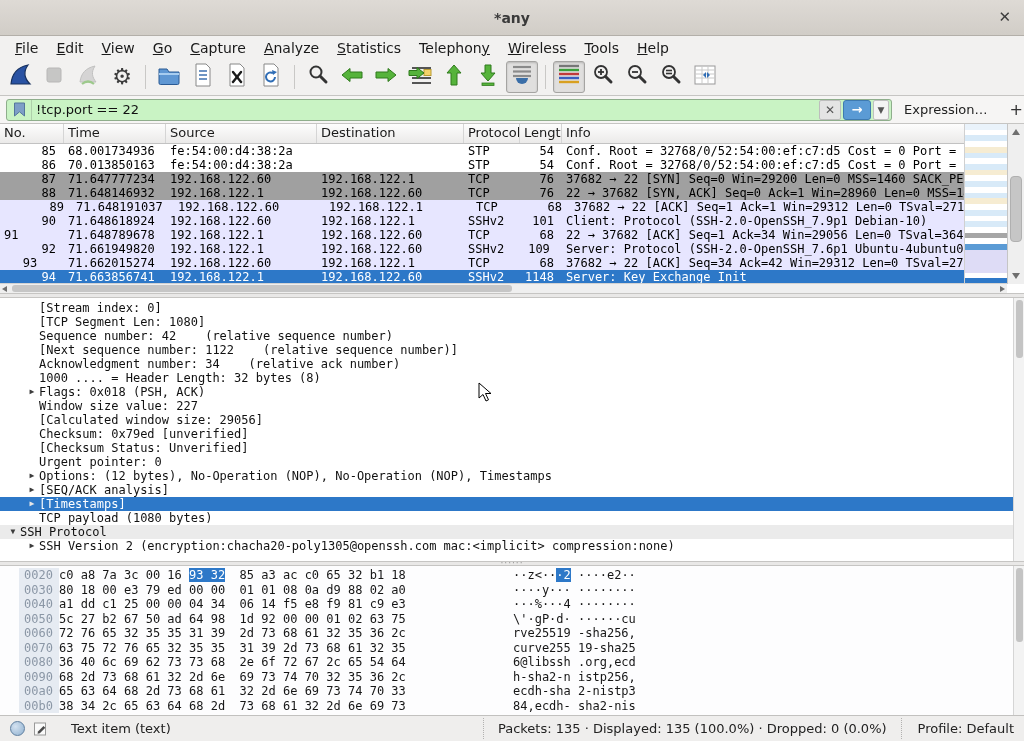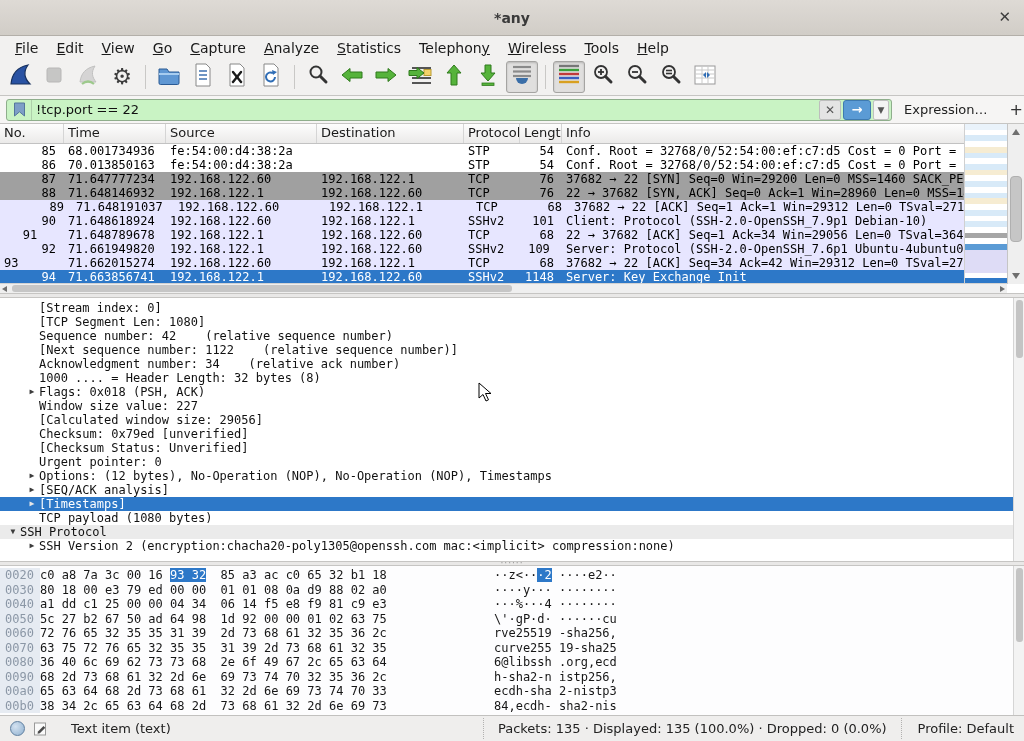--- a/index.html
+++ b/index.html
@@ -55,21 +55,21 @@
   .dline{height:14px;line-height:14px;display:flex;white-space:pre;}
   .dindent{flex:0 0 auto;}
   .darrow{flex:0 0 14px;text-align:center;font-size:8px;color:#3c3c3c;line-height:14px;}
   .dline.sel{background:#2d78c8;color:#fff;}
   .dline.sel .darrow{color:#e6e6e6;}
   .dline.proto{background:#ebebeb;}
   .dscroll{position:absolute;right:0;top:0;width:11px;height:100%;background:#f3f3f3;border-left:1px solid #d5d5d5;box-sizing:border-box;}
   .dthumb{position:absolute;left:2px;width:7px;background:#c4c4c4;border-radius:3px;}
   
   .hexpane{position:relative;height:149px;box-sizing:border-box;background:#fdfdfe;font-family:"DejaVu Sans Mono",monospace;font-size:12px;color:#161616;overflow:hidden;padding-top:2px;}
-  .hx{height:14.5px;line-height:14.5px;position:relative;white-space:pre;}
+  .hx{height:14.5px;line-height:14.5px;position:relative;white-space:pre;margin-left:19px;}
   .hoff{position:absolute;left:0;top:0;bottom:0;width:40px;background:#e6ebf2;color:#8b97a6;padding-left:5px;box-sizing:border-box;}
   .hbytes{position:absolute;left:40px;top:0;}
   .hascii{position:absolute;left:494px;top:0;}
   .hl{background:#2d78c8;color:#fff;}
   
   .statusbar{height:26px;box-sizing:border-box;background:#efeeed;border-top:1px solid #c2c1bf;display:flex;align-items:center;font-size:13px;color:#222;padding:0 10px;}
   .expert{width:15px;height:15px;border-radius:50%;background:radial-gradient(circle at 35% 35%,#d4e2f1,#8fb0cf);border:1px solid #5f7fa0;box-sizing:border-box;margin-right:8px;flex:0 0 auto;}
   .annot{margin-right:22px;display:flex;align-items:center;flex:0 0 auto;}
   .spacer{flex:1;}
   .scounts{border-left:1px dotted #b2b1b0;padding:3px 14px 3px 14px;white-space:nowrap;}
@@ -334,39 +334,39 @@
         <div class="prow tcp">
           <span class="pcell" style="width: 64px; text-align: right; padding-right: 8px;">90</span>
           <span class="pcell" style="width: 102px;">71.648618924</span>
           <span class="pcell" style="width: 151px;">192.168.122.60</span>
           <span class="pcell" style="width: 147px;">192.168.122.1</span>
           <span class="pcell" style="width: 56px;">SSHv2</span>
           <span class="pcell" style="width: 42px; text-align: right; padding-right: 8px;">101</span>
           <span class="pcell" style="flex: 1 1 0%;">Client: Protocol (SSH-2.0-OpenSSH_7.9p1 Debian-10)</span>
         </div>
         <div class="prow tcp">
-          <span class="pcell" style="width: 64px; text-align: center; padding-right: 8px;">91</span>
+          <span class="pcell" style="width: 64px; text-align: left; padding-right: 8px;">91</span>
           <span class="pcell" style="width: 102px;">71.648789678</span>
           <span class="pcell" style="width: 151px;">192.168.122.1</span>
           <span class="pcell" style="width: 147px;">192.168.122.60</span>
           <span class="pcell" style="width: 56px;">TCP</span>
           <span class="pcell" style="width: 42px; text-align: right; padding-right: 8px;">68</span>
           <span class="pcell" style="flex: 1 1 0%;">22 → 37682 [ACK] Seq=1 Ack=34 Win=29056 Len=0 TSval=364989</span>
         </div>
         <div class="prow tcp">
           <span class="pcell" style="width: 64px; text-align: right; padding-right: 8px;">92</span>
           <span class="pcell" style="width: 102px;">71.661949820</span>
           <span class="pcell" style="width: 151px;">192.168.122.1</span>
           <span class="pcell" style="width: 147px;">192.168.122.60</span>
           <span class="pcell" style="width: 56px;">SSHv2</span>
           <span class="pcell" style="width: 42px; text-align: center; padding-right: 8px;">109</span>
           <span class="pcell" style="flex: 1 1 0%;">Server: Protocol (SSH-2.0-OpenSSH_7.6p1 Ubuntu-4ubuntu0.3)</span>
         </div>
         <div class="prow tcp">
-          <span class="pcell" style="width: 64px; text-align: left; padding-right: 8px;">93</span>
+          <span class="pcell" style="width: 64px; text-align: center; padding-right: 8px;">93</span>
           <span class="pcell" style="width: 102px;">71.662015274</span>
           <span class="pcell" style="width: 151px;">192.168.122.60</span>
           <span class="pcell" style="width: 147px;">192.168.122.1</span>
           <span class="pcell" style="width: 56px;">TCP</span>
           <span class="pcell" style="width: 42px; text-align: right; padding-right: 8px;">68</span>
           <span class="pcell" style="flex: 1 1 0%;">37682 → 22 [ACK] Seq=34 Ack=42 Win=29312 Len=0 TSval=27156</span>
         </div>
         <div class="prow selected">
           <span class="pcell" style="width: 64px; text-align: right; padding-right: 8px;">94</span>
           <span class="pcell" style="width: 102px;">71.663856741</span>
@@ -450,21 +450,21 @@
   <div class="hexpane" id="hexpane">
     <div class="dscroll">
       <div class="dthumb" style="top:2px;height:74px;"></div>
     </div>
   <div class="hx"><span class="hoff">0020</span><span class="hbytes">c0 a8 7a 3c 00 16 <span class="hl">93 32</span>  85 a3 ac c0 65 32 b1 18</span><span class="hascii">··z&lt;··<span class="hl">·2</span> ····e2··</span></div>
       <div class="hx"><span class="hoff">0030</span><span class="hbytes">80 18 00 e3 79 ed 00 00  01 01 08 0a d9 88 02 a0</span><span class="hascii">····y··· ········</span></div>
       <div class="hx"><span class="hoff">0040</span><span class="hbytes">a1 dd c1 25 00 00 04 34  06 14 f5 e8 f9 81 c9 e3</span><span class="hascii">···%···4 ········</span></div>
       <div class="hx"><span class="hoff">0050</span><span class="hbytes">5c 27 b2 67 50 ad 64 98  1d 92 00 00 01 02 63 75</span><span class="hascii">\'·gP·d· ······cu</span></div>
       <div class="hx"><span class="hoff">0060</span><span class="hbytes">72 76 65 32 35 35 31 39  2d 73 68 61 32 35 36 2c</span><span class="hascii">rve25519 -sha256,</span></div>
       <div class="hx"><span class="hoff">0070</span><span class="hbytes">63 75 72 76 65 32 35 35  31 39 2d 73 68 61 32 35</span><span class="hascii">curve255 19-sha25</span></div>
-      <div class="hx"><span class="hoff">0080</span><span class="hbytes">36 40 6c 69 62 73 73 68  2e 6f 49 67 2c 65 63 64</span><span class="hascii">6@libssh .org,ecd</span></div>
+      <div class="hx"><span class="hoff">0080</span><span class="hbytes">36 40 6c 69 62 73 73 68  2e 6f 72 67 2c 65 54 64</span><span class="hascii">6@libssh .org,ecd</span></div>
       <div class="hx"><span class="hoff">0090</span><span class="hbytes">68 2d 73 68 61 32 2d 6e  69 73 74 70 32 35 36 2c</span><span class="hascii">h-sha2-n istp256,</span></div>
       <div class="hx"><span class="hoff">00a0</span><span class="hbytes">65 63 64 68 2d 73 68 61  32 2d 6e 69 73 74 70 33</span><span class="hascii">ecdh-sha 2-nistp3</span></div>
       <div class="hx"><span class="hoff">00b0</span><span class="hbytes">38 34 2c 65 63 64 68 2d  73 68 61 32 2d 6e 69 73</span><span class="hascii">84,ecdh- sha2-nis</span></div>
     </div>
 
   <div class="statusbar">
     <span class="expert"></span>
     <span class="annot">
       <svg width="16" height="16" viewBox="0 0 16 16">
           <rect x="1.5" y="2" width="11" height="12" fill="#fafafa" stroke="#999"></rect>

